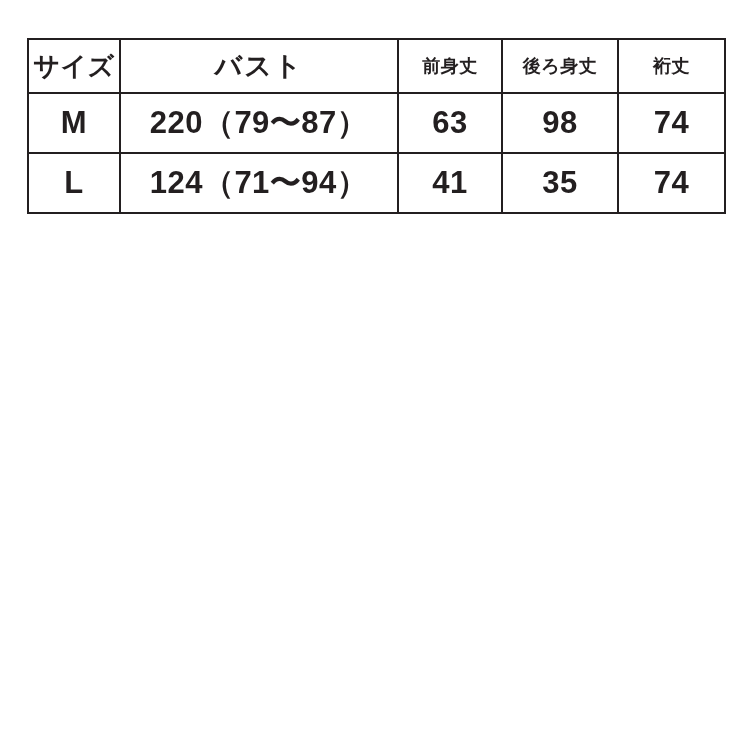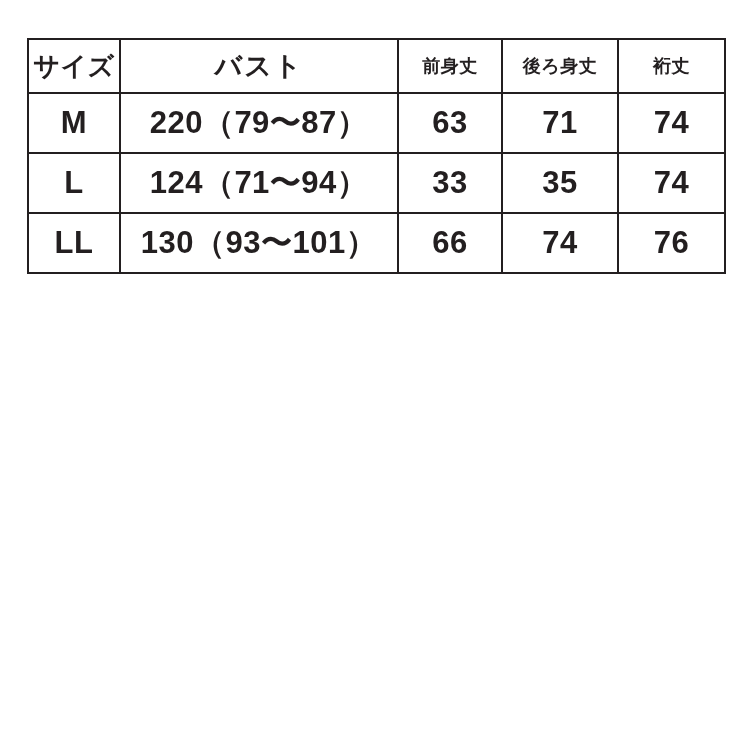--- a/index.html
+++ b/index.html
@@ -109,34 +109,27 @@
           <th class="col-front">前身丈</th>
           <th class="col-back">後ろ身丈</th>
           <th class="col-sleeve">裄丈</th>
         </tr>
       </thead>
       <tbody>
         <tr>
           <td class="cell-size">M</td>
           <td class="cell-bust">220（79〜87）</td>
           <td class="cell-num">63</td>
-          <td class="cell-num">71</td>
+          <td class="cell-num">98</td>
           <td class="cell-num">74</td>
         </tr>
         <tr>
           <td class="cell-size">L</td>
           <td class="cell-bust">124（71〜94）</td>
-          <td class="cell-num">33</td>
+          <td class="cell-num">41</td>
           <td class="cell-num">35</td>
           <td class="cell-num">74</td>
-        </tr>
-        <tr>
-          <td class="cell-size">LL</td>
-          <td class="cell-bust">130（93〜101）</td>
-          <td class="cell-num">66</td>
-          <td class="cell-num">74</td>
-          <td class="cell-num">76</td>
         </tr>
       </tbody>
     </table>
   </div>
 
 </div>
 
 </body></html>

